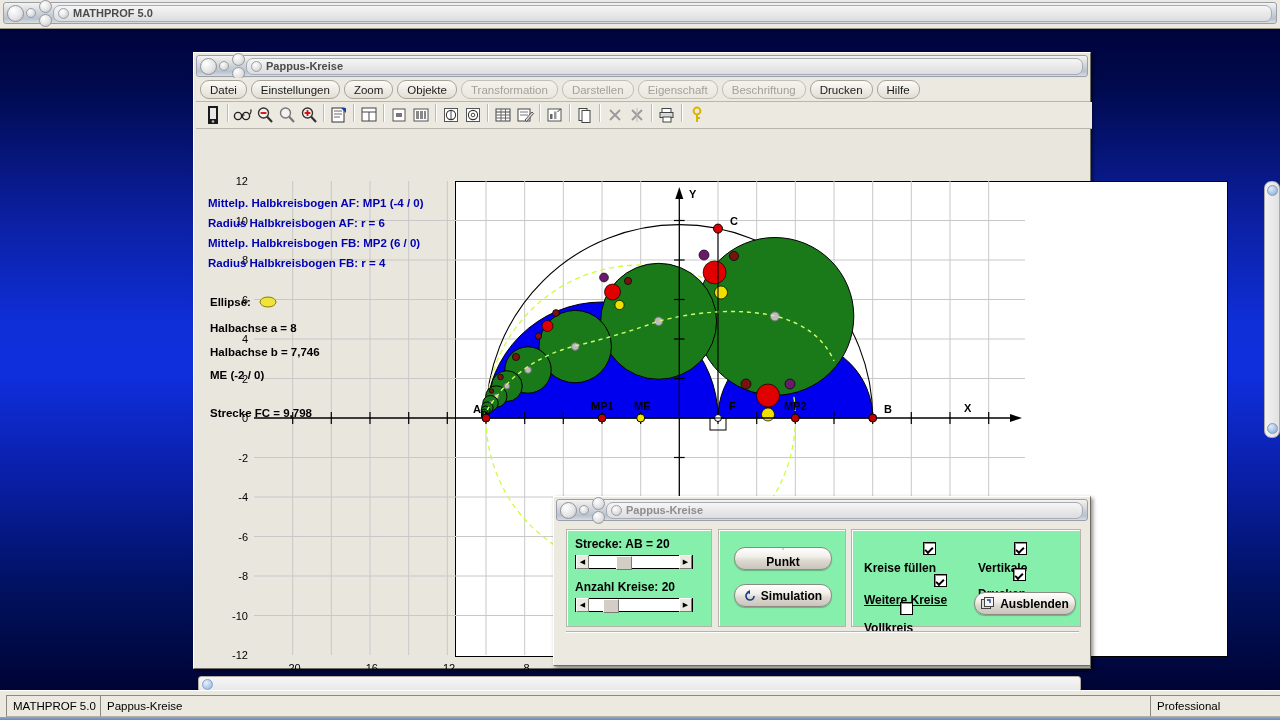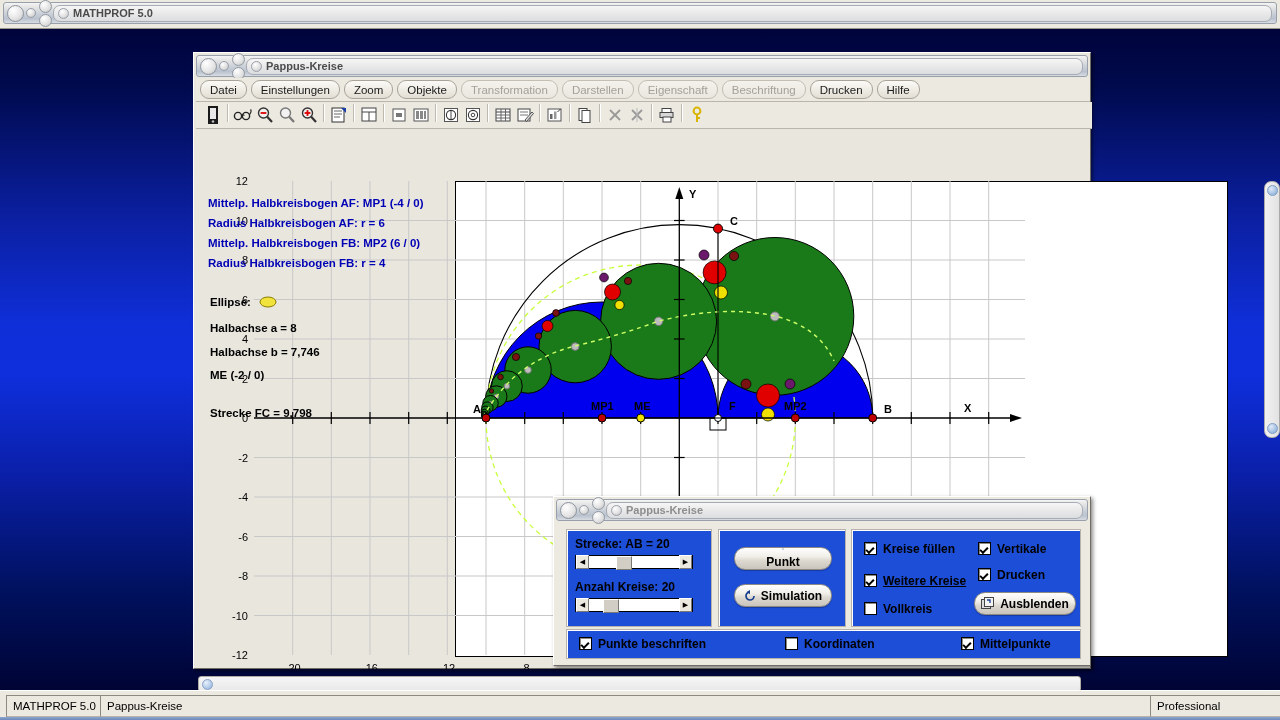--- a/index.html
+++ b/index.html
@@ -155,41 +155,41 @@
   
   #ctrlwin{left:553px;top:496px;width:536px;height:168px;
      background:#ece9e0;
      border-top:1px solid #fff;border-left:1px solid #fff;
      border-right:1px solid #6f6c66;border-bottom:1px solid #6f6c66;
      box-shadow:2px 2px 4px rgba(0,0,0,.45);}
   #ctrlwin .titlebar{margin:2px;}
   .grp{
     position:absolute;border:1px solid #b7b3aa;
     box-shadow:inset 1px 1px 0 #fff;
-    background:#1d4ed8;
+    background:#86efac;
   }
   .lbl{font-size:12px;font-weight:bold;color:#000;white-space:nowrap;}
   .slider{
     width:118px;height:14px;background:#fff;border:1px solid #000;
     display:flex;align-items:center;justify-content:space-between;
     box-sizing:border-box;position:relative;
   }
   .slider .arw{width:11px;height:12px;background:#ece9e0;
     border:1px solid #fff;border-right-color:#7c7a74;border-bottom-color:#7c7a74;
     display:flex;align-items:center;justify-content:center;font-size:7px;color:#000;}
   .slider .thumb{position:absolute;height:12px;width:14px;background:#d2cec5;
     border:1px solid #fff;border-right-color:#7c7a74;border-bottom-color:#7c7a74;top:0;}
   .pbtn{
     height:21px;border-radius:11px;border:1px solid #8e8a82;
     background:linear-gradient(to bottom,#ffffff 0%,#f1efe9 40%,#ddd9d0 60%,#c9c5bc 100%);
     display:flex;align-items:center;justify-content:center;gap:5px;
     font-size:12px;font-weight:bold;color:#000;cursor:default;
     box-shadow:0 1px 1px rgba(0,0,0,.25);
   }
-  .chk{display:flex;align-items:flex-start;gap:6px;cursor:default;}
+  .chk{display:flex;align-items:flex-end;gap:6px;cursor:default;flex-direction:column;}
   .box{width:11px;height:11px;background:#fff;border:1px solid #000;
      box-shadow:inset 1px 1px 0 #8d8a82;position:relative;flex:none;}
   .box.on::after{content:"";position:absolute;left:1px;top:4px;width:4px;height:2px;
      border-left:2px solid #000;border-bottom:2px solid #000;
      transform:rotate(-45deg);width:6px;height:3px;}
   .hr{position:absolute;height:1px;background:#b7b3aa;box-shadow:0 1px 0 #fff;}
 
   svg{display:block;}
   .axistxt{font-family:"Liberation Sans",sans-serif;font-size:11px;fill:#000;}
   .annot{font-family:"Liberation Sans",sans-serif;font-size:11.5px;font-weight:bold;fill:#0000b4;}
@@ -726,34 +726,20 @@
           <rect x="0.5" y="2.5" width="9" height="9" fill="#dcdcdc" stroke="#444"></rect>
           <rect x="3.5" y="0.5" width="9" height="9" fill="#f4f4f4" stroke="#444"></rect>
           <path d="M6 3 l3 0 l0 3" fill="none" stroke="#1a3f8f" stroke-width="1.3"></path>
         </svg>
         <span>Ausblenden</span>
       </div>
     </div>
 
     <div class="hr" style="left:12px;top:134px;width:513px;"></div>
 
-    <div class="grp" style="left:12px;top:132px;width:513px;height:28px;">
-      <div class="chk" style="position:absolute;left:12px;top:7px;">
-        <div class="box on"></div>
-        <span class="lbl">Punkte beschriften</span>
-      </div>
-      <div class="chk" style="position:absolute;left:218px;top:7px;">
-        <div class="box"></div>
-        <span class="lbl">Koordinaten</span>
-      </div>
-      <div class="chk" style="position:absolute;left:394px;top:7px;">
-        <div class="box on"></div>
-        <span class="lbl">Mittelpunkte</span>
-      </div>
-    </div>
   </div>
 
   <div id="statusbar">
     <div class="sb-panel" id="sb-left">MATHPROF 5.0</div>
     <div class="sb-panel" id="sb-mid">Pappus-Kreise</div>
     <div class="sb-panel" id="sb-right">Professional</div>
     <div class="bottomline"></div>
   </div>
 
 </div>

